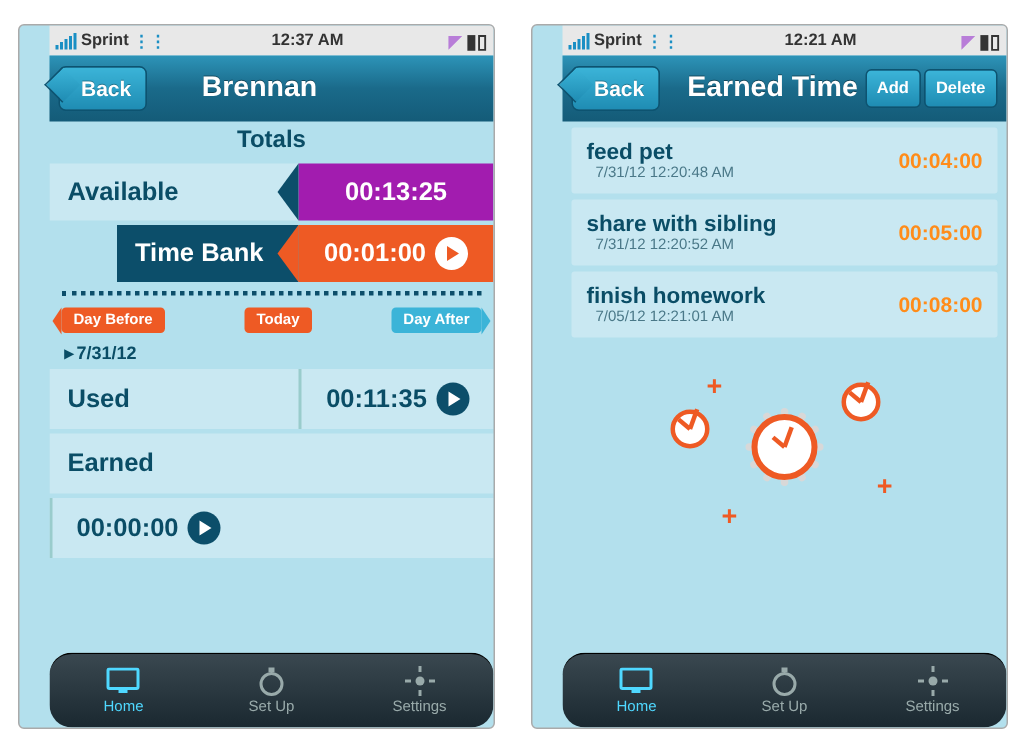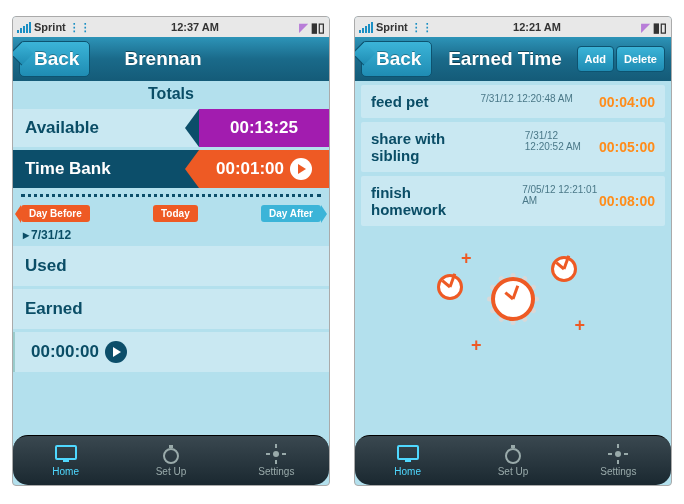--- a/index.html
+++ b/index.html
@@ -1,39 +1,39 @@
 <!DOCTYPE html>
 <html><head>
 <meta charset="utf-8">
 <style>
 * { margin:0; padding:0; box-sizing:border-box; font-family:-apple-system,Helvetica,Arial,sans-serif; }
 body { background:#fff; width:684px; height:504px; display:flex; gap:24px; padding:16px 12px; }
-.phone { width:320px; height:470px; border:1px solid #aaa; border-radius:4px; overflow:hidden; display:flex; flex-direction:column; background:#b3e0ed; }
+.phone { width:320px; height:470px; border:1px solid #aaa; border-radius:4px; overflow:hidden; display:flex; flex-direction:column; background:#b3e0ed;padding-left:20px; }
 .statusbar { height:20px; background:#e8e8e8; display:flex; align-items:center; justify-content:space-between; padding:0 4px; font-size:11px; font-weight:bold; color:#333; }
 .sb-left,.sb-right { display:flex; align-items:center; gap:3px; }
 .sb-center { flex:1; text-align:center; }
 .signal { display:flex; align-items:flex-end; gap:1px; }
 .signal span { width:2px; background:#1a8fc4; }
 .signal span:nth-child(1){height:3px}.signal span:nth-child(2){height:5px}.signal span:nth-child(3){height:7px}.signal span:nth-child(4){height:9px}.signal span:nth-child(5){height:11px}
 .navbar { height:44px; background:linear-gradient(#2d94b8,#1a6a8a 50%,#145b78); display:flex; align-items:center; padding:0 6px; position:relative; }
-.back-btn { background:linear-gradient(#3bb4d8,#1f8cb3); color:#fff; font-size:19px; font-weight:bold; padding:6px 10px 6px 14px; border-radius:5px; position:relative; text-shadow:0 -1px 0 rgba(0,0,0,.3); border:1px solid #0d5370; }
+.back-btn { background:linear-gradient(#3bb4d8,#1f8cb3); color:#fff; font-size:14px; font-weight:bold; padding:6px 10px 6px 14px; border-radius:5px; position:relative; text-shadow:0 -1px 0 rgba(0,0,0,.3); border:1px solid #0d5370; }
 .back-btn::before { content:""; position:absolute; left:-7px; top:3px; width:16px; height:16px; background:linear-gradient(135deg,#3bb4d8,#1f8cb3); transform:rotate(45deg); border-left:1px solid #0d5370; border-bottom:1px solid #0d5370; }
 .nav-title { position:absolute; left:0; right:16px; text-align:center; color:#fff; font-size:19px; font-weight:bold; text-shadow:0 -1px 0 rgba(0,0,0,.4); pointer-events:none; }
 .nav-actions { margin-left:auto; display:flex; gap:2px; }
 .sq-btn { background:linear-gradient(#3bb4d8,#1f8cb3); color:#fff; font-size:11px; font-weight:bold; padding:6px 7px; border-radius:4px; border:1px solid #0d5370; }
 .content { flex:1; overflow:hidden; }
 .totals-hdr { text-align:center; font-weight:bold; font-size:16px; color:#0a4d66; padding:4px 0 6px; }
 .chevron-row { display:flex; align-items:stretch; height:38px; margin-bottom:3px; }
 .cr-label { flex:1; display:flex; align-items:center; padding-left:12px; font-size:17px; font-weight:bold; }
 .cr-value { width:130px; display:flex; align-items:center; justify-content:center; gap:6px; font-size:17px; font-weight:bold; position:relative; }
 .cr-value::before { content:""; position:absolute; left:-14px; top:0; bottom:0; width:0; border-top:19px solid transparent; border-bottom:19px solid transparent; }
 .avail .cr-label { background:#c9e8f2; color:#0a4d66; }
 .avail .cr-value { background:#a21caf; color:#fff; }
 .avail .cr-value::before { border-right:14px solid #0c4e6a; }
-.bank .cr-label { background:#0c4e6a; color:#fff; }
+.bank .cr-label { background:#0c4e6a; color:#fff;margin-left:45px; }
 .bank .cr-value { background:#ee5a24; color:#fff; }
 .bank .cr-value::before { border-right:14px solid #ee5a24; }
 .play { width:22px; height:22px; border-radius:50%; background:#0c4e6a; display:flex; align-items:center; justify-content:center; }
 .play::after { content:""; border-left:8px solid #fff; border-top:5px solid transparent; border-bottom:5px solid transparent; margin-left:2px; }
 .bank .play { background:#fff; }
 .bank .play::after { border-left-color:#ee5a24; }
 .dashed { border-top:3px dotted #0c4e6a; margin:6px 8px; }
 .day-nav { display:flex; justify-content:space-between; padding:2px 8px 4px; }
 .pill { font-size:10px; font-weight:bold; color:#fff; padding:3px 8px; border-radius:3px; position:relative; }
 .pill.before { background:#ee5a24; }
@@ -44,21 +44,21 @@
 .date-lbl { font-size:12px; font-weight:bold; color:#0a4d66; padding:2px 10px 4px; }
 .date-lbl::before { content:"▸"; margin-right:2px; }
 .row2 { display:flex; align-items:center; height:40px; background:#c9e8f2; margin-bottom:3px; }
 .row2 .lbl { flex:1; padding-left:12px; font-size:17px; font-weight:bold; color:#0a4d66; }
 .row2 .val { width:130px; display:flex; align-items:center; justify-content:center; gap:6px; font-size:17px; font-weight:bold; color:#0a4d66; border-left:2px solid #9cc; height:100%; }
 .tabbar { height:50px; background:linear-gradient(#3a4850,#1a2830); display:flex; border-top:1px solid #000;border-radius:15px; }
 .tab { flex:1; display:flex; flex-direction:column; align-items:center; justify-content:center; color:#9aa; font-size:10px; gap:2px; }
 .tab.active { color:#4fd8ff; }
 .tab-icon { width:24px; height:20px; display:flex; align-items:center; justify-content:center; }
 .list-item { background:#c9e8f2; margin:4px 6px; padding:8px 10px; border-radius:2px; display:flex; justify-content:space-between; align-items:center; }
-.li-left { display:flex; flex-direction:row;gap:46px; }
+.li-left { display:flex; flex-direction:column; }
 .li-title { font-size:15px; font-weight:bold; color:#0a4d66; }
 .li-sub { font-size:10px; color:#4a7888; margin-left:6px; }
 .li-time { font-size:14px; font-weight:bold; color:#ff8c1a; }
 .clock-art { display:flex; justify-content:center; padding:14px 0; }
 .burst { width:140px; height:110px; position:relative; display:flex; align-items:center; justify-content:center; }
 .ray { position:absolute; width:5px; height:52px; background:#d8d8d8; border-radius:3px; left:50%; top:50%; transform-origin:center; }
 .clock { width:44px; height:44px; border-radius:50%; background:#fff; border:4px solid #ee5a24; position:relative; z-index:2; }
 .clock::before,.clock::after { content:""; position:absolute; background:#ee5a24; left:50%; top:50%; transform-origin:bottom center; }
 .clock::before { width:3px; height:14px; transform:translate(-50%,-100%) rotate(20deg); }
 .clock::after { width:3px; height:10px; transform:translate(-50%,-100%) rotate(-50deg); }
@@ -108,20 +108,24 @@
     </div>
     <div class="dashed"></div>
     <div class="day-nav">
       <div class="pill before">Day Before</div>
       <div class="pill today">Today</div>
       <div class="pill after">Day After</div>
     </div>
     <div class="date-lbl">7/31/12</div>
     <div class="row2">
       <div class="lbl">Used</div>
+      <div class="val">
+          <span>00:11:35</span>
+          <span class="play"></span>
+        </div>
     </div>
     <div class="row2">
       <div class="lbl">Earned</div>
     </div>
     <div class="row2">
       <div class="val">
           <span>00:00:00</span>
           <span class="play"></span>
         </div>
     </div>

